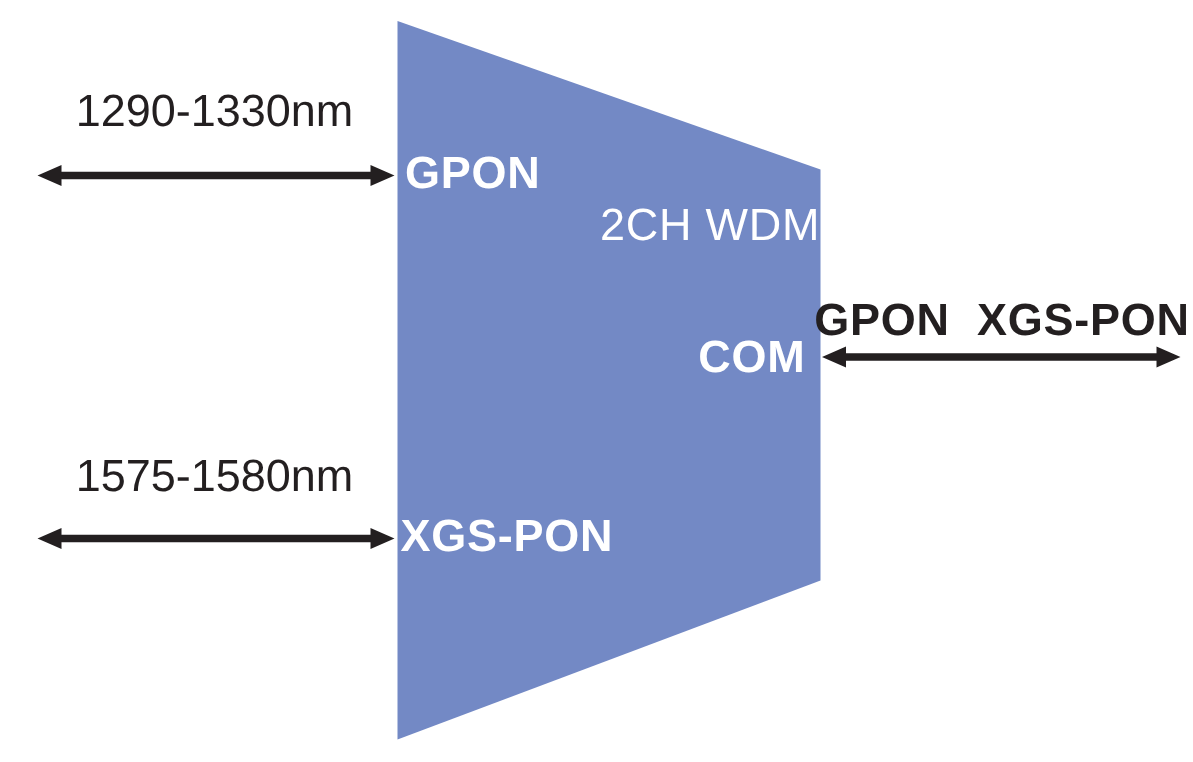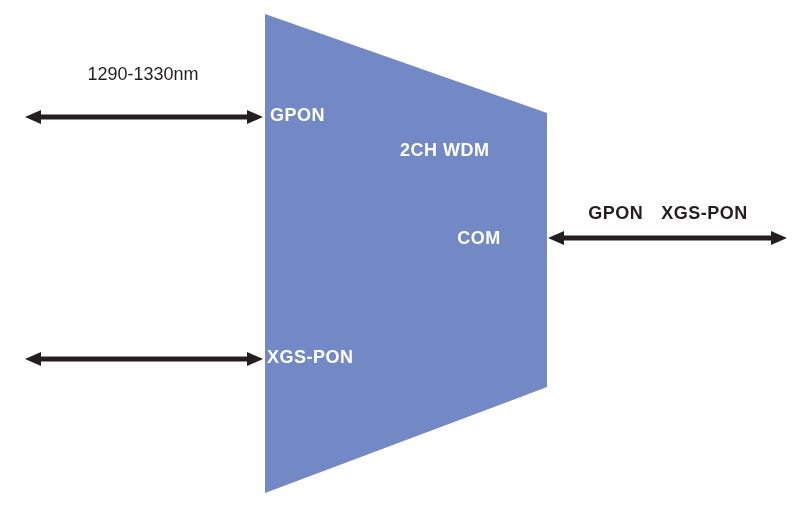--- a/index.html
+++ b/index.html
@@ -20,37 +20,37 @@
     left: 0;
     top: 0;
   }
   .arrow-shape {
     fill: #231F20;
     stroke: none;
   }
   .txt {
     position: absolute;
     color: #231F20;
-    font-size: 18px;
+    font-size: 30px;
     line-height: 25px;
     white-space: nowrap;
   }
   .wavelengths {
     left: 35px;
     width: 216px;
     text-align: center;
   }
   .port-label {
     color: #ffffff;
     font-weight: bold;
     letter-spacing: 0.5px;
   }
   .device-label {
     color: #ffffff;
-    font-weight: bold;
+    font-weight: normal;
     letter-spacing: 0.5px;
     width: 140px;
   }
   .com-signals {
     display: flex;
     gap: 18px;
     justify-content: center;
     font-weight: bold;
     letter-spacing: 0.5px;
     width: 216px;
@@ -70,28 +70,29 @@
     <path class="arrow-shape" d="M25,359 L41,352 L41,356.5 L247,356.5 L247,352 L263,359 L247,366 L247,361.5 L41,361.5 L41,366 Z"></path>
 
     <path class="arrow-shape" d="M548,238 L564,231 L564,235.5 L771,235.5 L771,231 L787,238 L771,245 L771,240.5 L564,240.5 L564,245 Z"></path>
   </svg>
 
   <div class="txt wavelengths" style="top:62px;">
     <div>1290-1330nm</div>
   </div>
 
   <div class="txt wavelengths" style="top:305px;">
+    <div>1575-1580nm</div>
   </div>
 
   <div class="txt port-label" style="left:270px; top:103px;">GPON</div>
 
   <div class="txt port-label" style="left:267px; top:345px;">XGS-PON</div>
 
   <div class="txt device-label" style="left:400px; top:138px;">2CH WDM</div>
 
-  <div class="txt port-label" style="left:439px; top:226px; width:80px; text-align:center;">COM</div>
+  <div class="txt port-label" style="left:457px; top:226px; width:80px; text-align:right;">COM</div>
 
   <div class="txt com-signals" style="left:560px; top:201px;">
     <span>GPON</span>
     <span>XGS-PON</span>
   </div>
 
 </div>
 
 </body></html>

